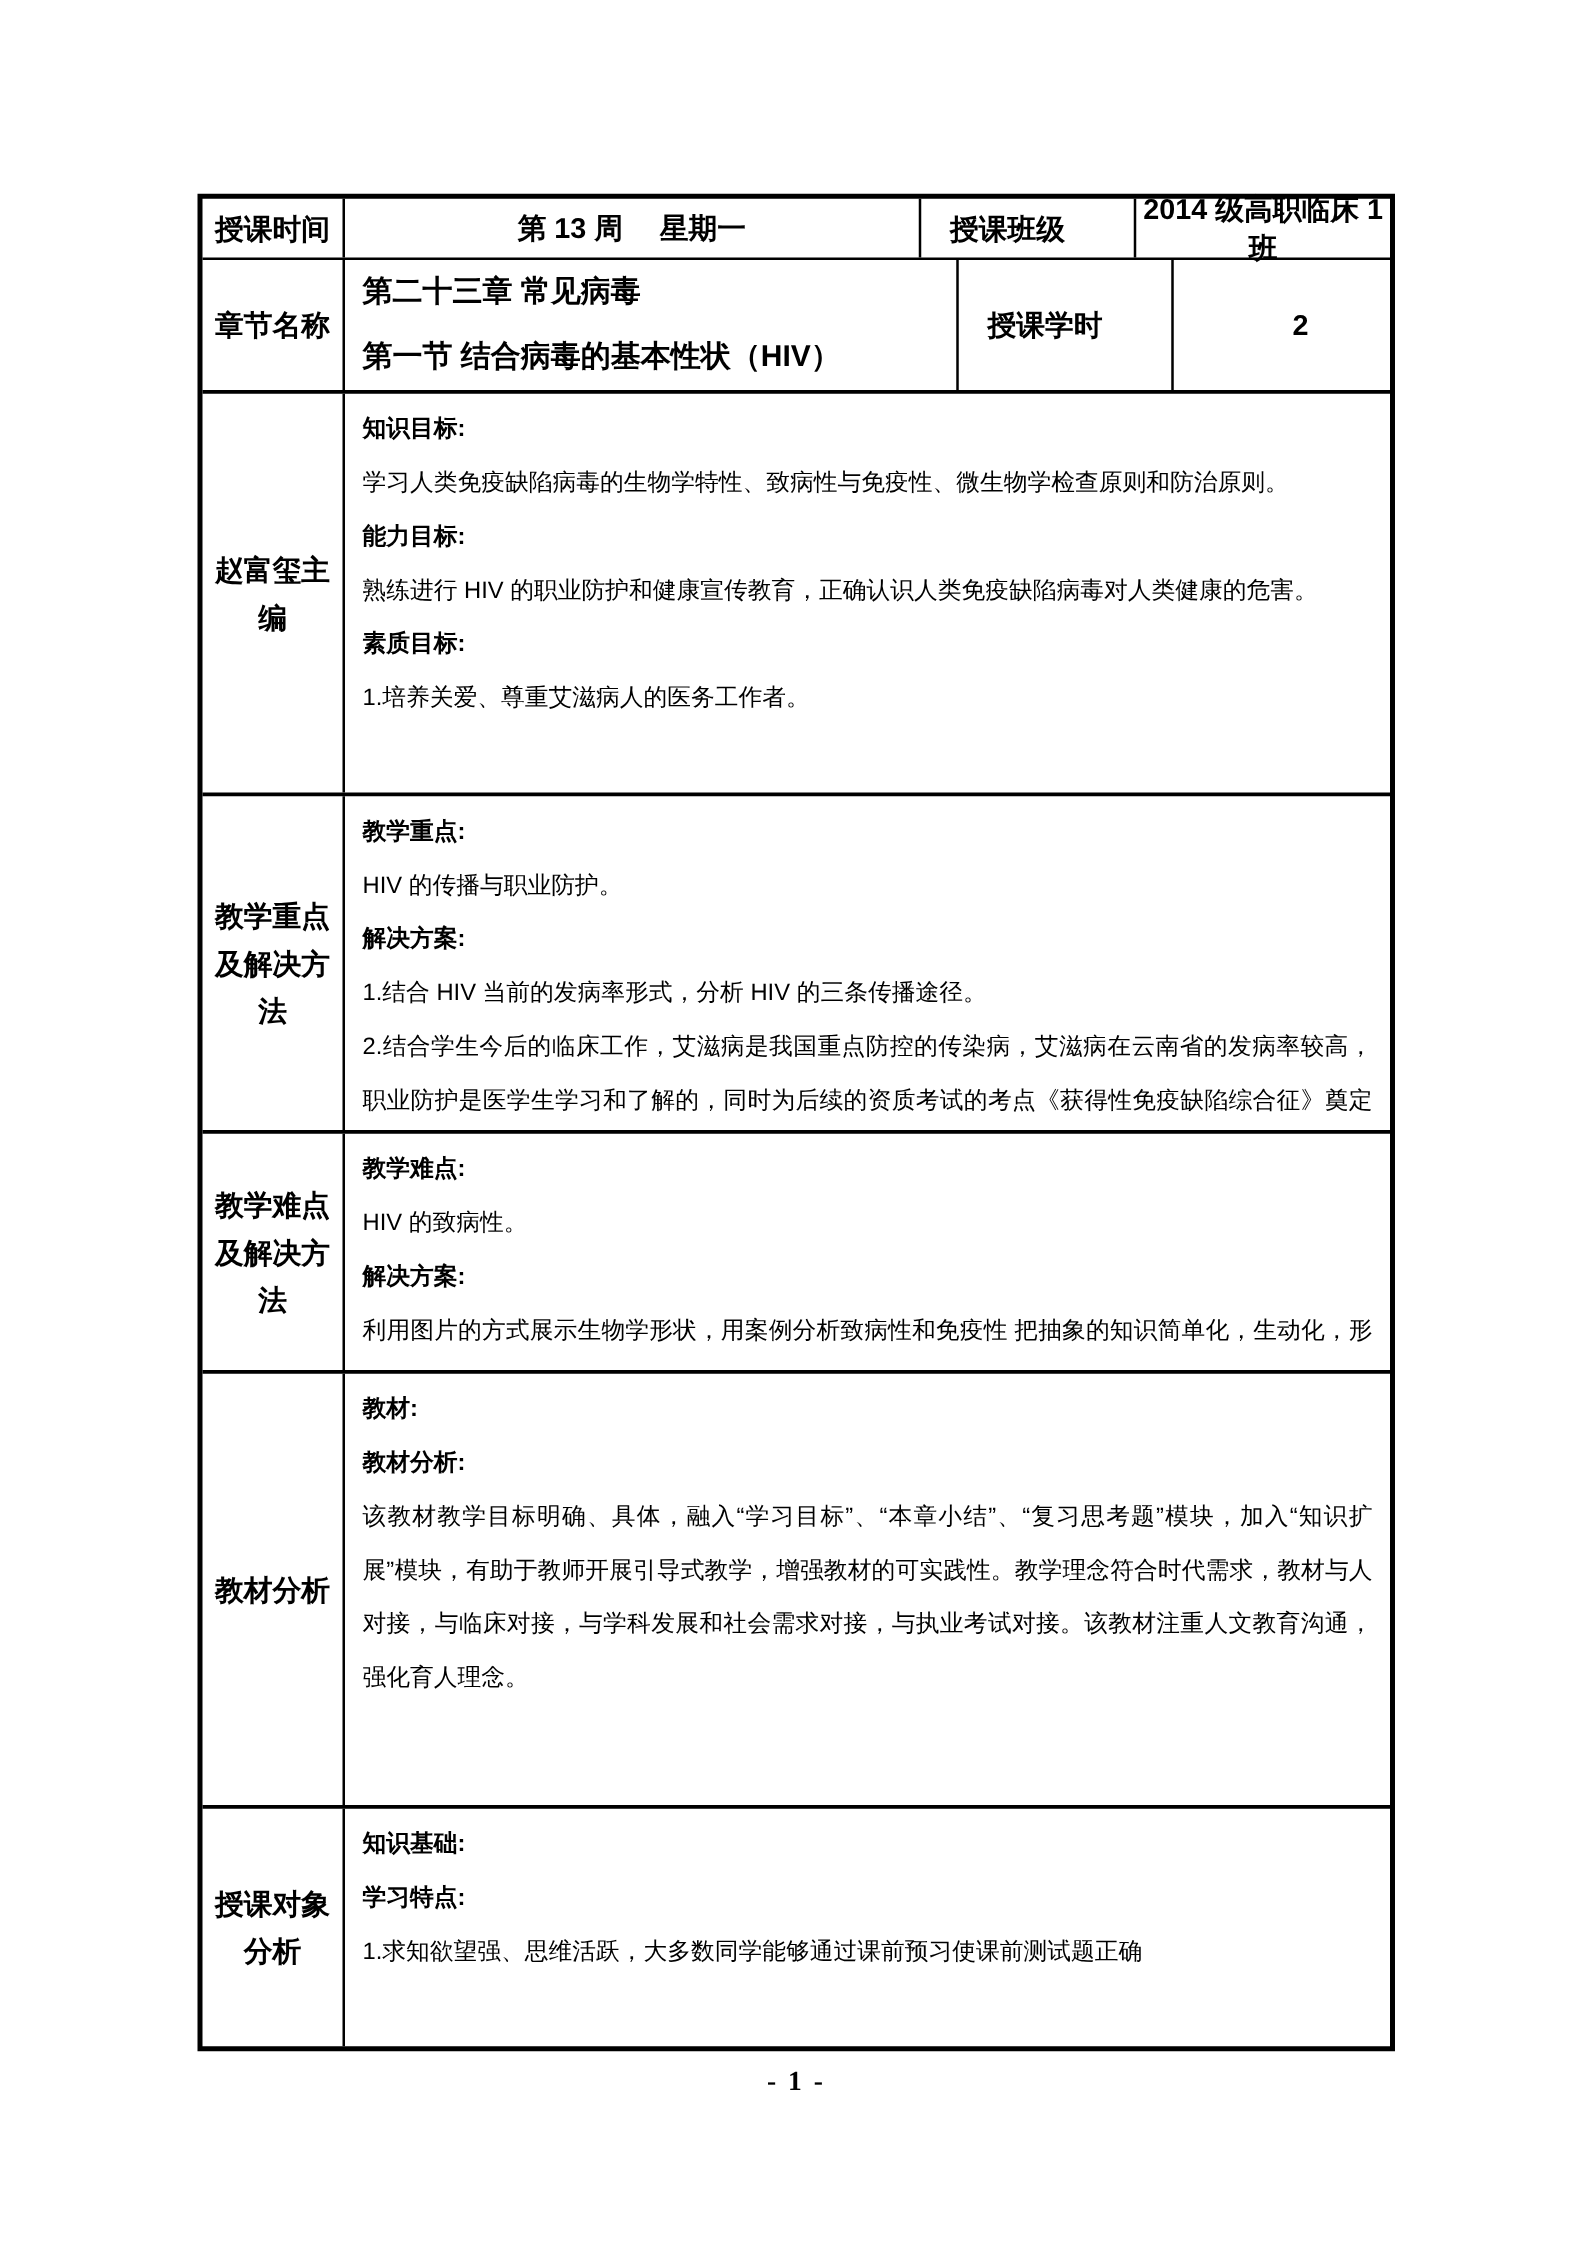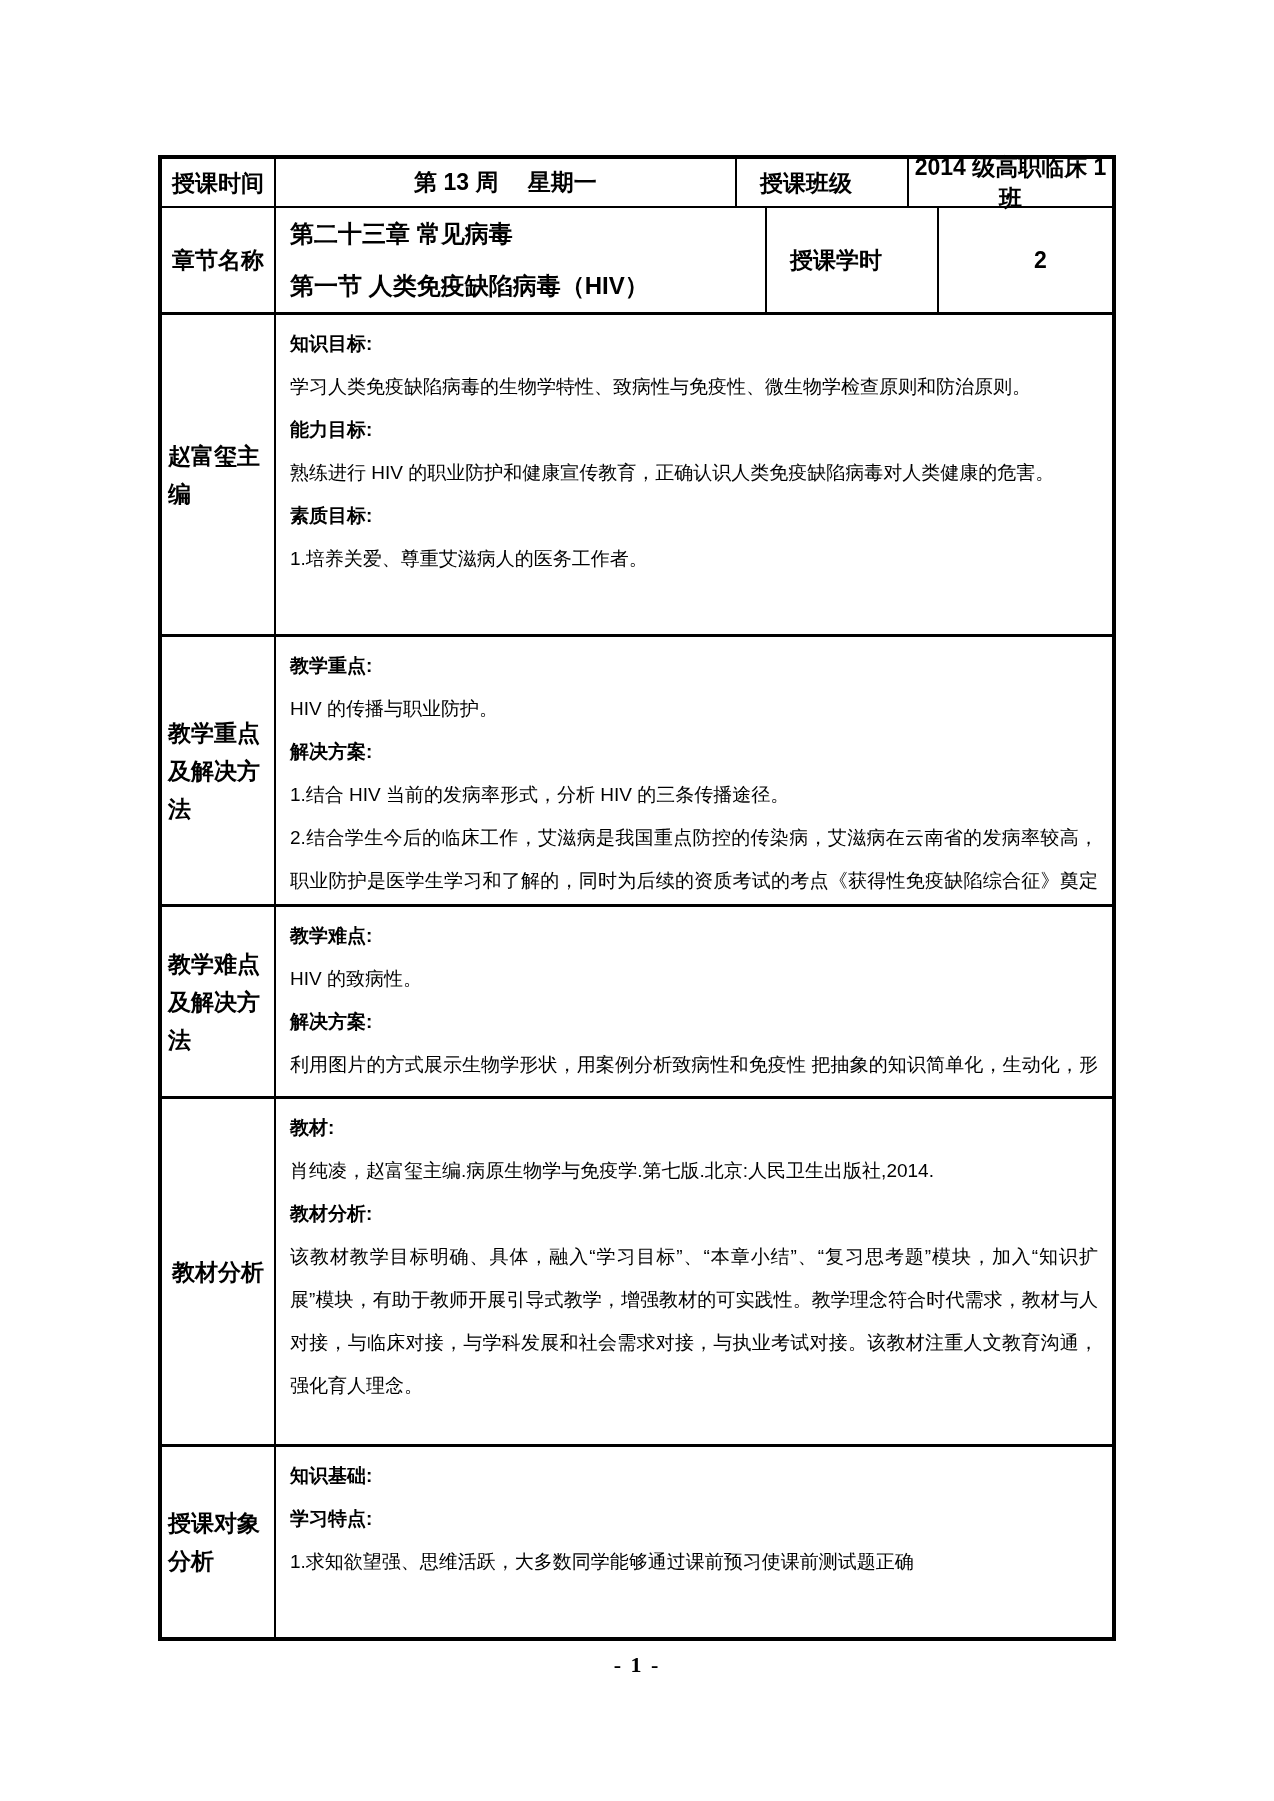--- a/index.html
+++ b/index.html
@@ -19,21 +19,21 @@
     background:#fff;
   }
   .row { display:flex; width:100%; }
   .bt  { border-top:3px solid #000; }
   .bt-thin { border-top:2px solid #000; }
   .bl  { border-left:2px solid #000; }
 
   .cell { display:flex; align-items:center; }
   .label {
     justify-content:center;
-    text-align:left;
+    text-align:center;
     font-family:"Liberation Sans","DejaVu Sans",sans-serif;
     font-weight:700;
     font-size:23px;
     line-height:38px;
     padding:0 6px;
   }
   .value {
     justify-content:center;
     text-align:center;
     font-family:"Liberation Sans","DejaVu Sans",sans-serif;
@@ -102,21 +102,21 @@
       <div class="cell label w-label">授课时间</div>
       <div class="cell value flex1 bl">第 13 周　 星期一</div>
       <div class="cell label w-label2 bl">授课班级</div>
       <div class="cell value w-val2 bl">2014 级高职临床 1 班</div>
     </div>
 
     <div class="row r2 bt-thin">
       <div class="cell label w-label">章节名称</div>
       <div class="chapter flex1 bl">
         <div>第二十三章 常见病毒</div>
-        <div>第一节 人类免疫缺陷病毒（HIV）</div>
+        <div>第一节 结合病毒的基本性状（HIV）</div>
       </div>
       <div class="right-block">
         <div class="sub-row">
           <div class="cell label w-label2 bl">授课学时</div>
           <div class="cell value w-val2 bl">2</div>
         </div>
       </div>
     </div>
 
     <div class="row r3 bt">
@@ -150,21 +150,20 @@
         <div class="p">HIV 的致病性。</div>
         <div class="h">解决方案:</div>
         <div class="p">利用图片的方式展示生物学形状，用案例分析致病性和免疫性 把抽象的知识简单化，生动化，形象化。</div>
       </div>
     </div>
 
     <div class="row r6 bt">
       <div class="cell label w-label">教材分析</div>
       <div class="content flex1 bl">
         <div class="h">教材:</div>
-        <div class="p">肖纯凌，赵富玺主编.病原生物学与免疫学.第七版.北京:人民卫生出版社,2014.</div>
         <div class="h">教材分析:</div>
         <div class="p">该教材教学目标明确、具体，融入“学习目标”、“本章小结”、“复习思考题”模块，加入“知识扩展”模块，有助于教师开展引导式教学，增强教材的可实践性。教学理念符合时代需求，教材与人对接，与临床对接，与学科发展和社会需求对接，与执业考试对接。该教材注重人文教育沟通，强化育人理念。</div>
       </div>
     </div>
 
     <div class="row r7 bt">
       <div class="cell label w-label">授课对象分析</div>
       <div class="content flex1 bl">
         <div class="h">知识基础:</div>
         <div class="h">学习特点:</div>

